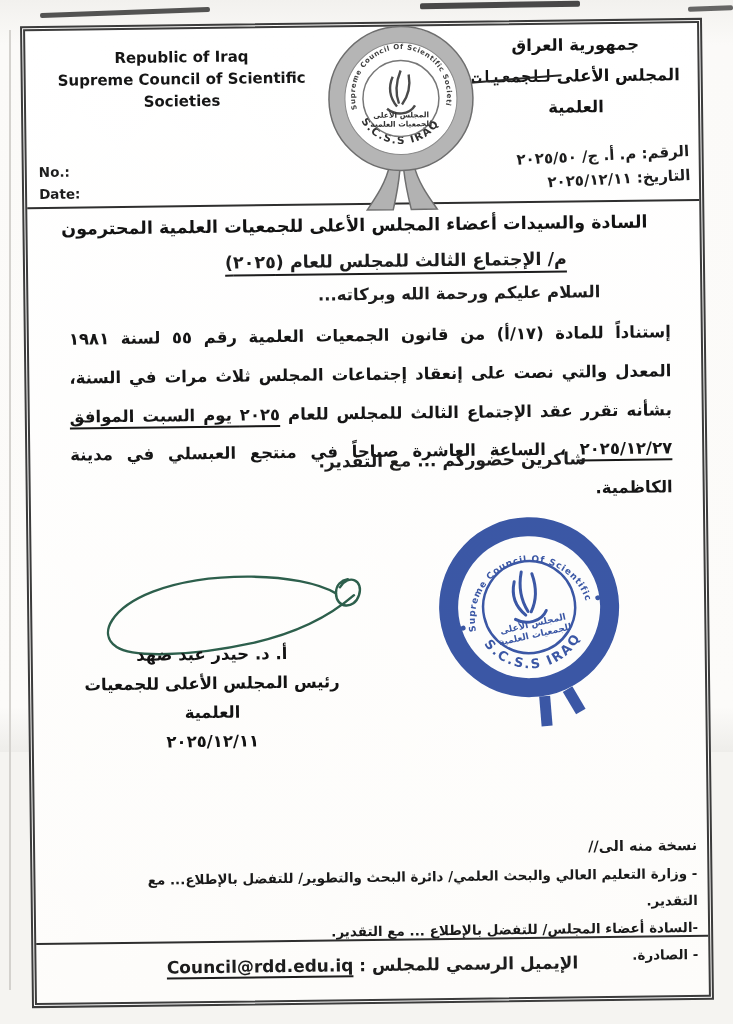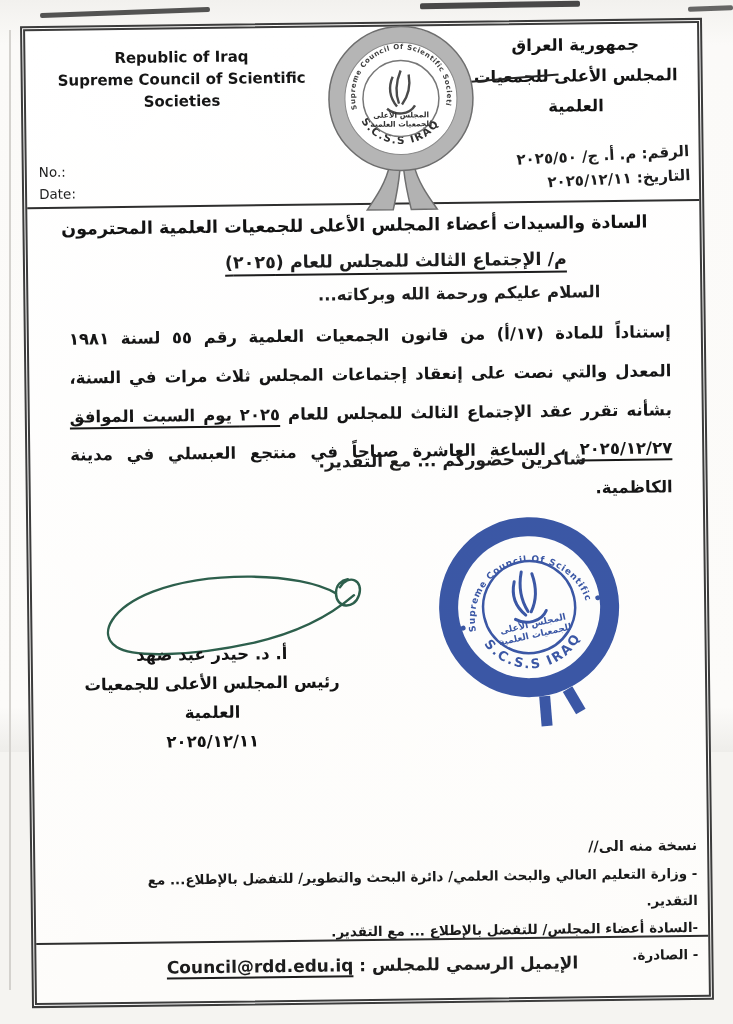--- a/index.html
+++ b/index.html
@@ -8,24 +8,24 @@
     linear-gradient(180deg,#f2f1ee 0%,#fbfaf8 6%,#fcfbf9 94%,#eeedea 100%);}
   .scan-mark{position:absolute;background:#2a2a2a;border-radius:2px;}
   .page{position:absolute;left:26px;top:22px;width:682px;height:982px;
     border:5px double #3c3c3c;background:linear-gradient(180deg,#ffffff,#fdfcfa);
     transform:rotate(-0.7deg);transform-origin:50% 50%;box-sizing:border-box;color:#1d1d1d;}
   .edge-line{position:absolute;left:9px;top:30px;width:2px;height:960px;background:#d4d2ce;}
 
   
   .hdr-en{position:absolute;left:28px;top:18px;width:256px;text-align:center;
     font-weight:700;font-size:15px;line-height:1.45;color:#161616;}
-  .no-date{position:absolute;left:12px;top:130px;font-weight:400;font-size:13.5px;line-height:1.65;}
+  .no-date{position:absolute;left:12px;top:130px;font-weight:700;font-size:13.5px;line-height:1.65;}
   .hdr-ar{position:absolute;right:8px;top:6px;width:228px;text-align:center;direction:rtl;
     font-weight:700;font-size:16.5px;line-height:1.85;color:#141414;}
-  .strike-partial{position:relative;display:inline-block;}
+  .strike-partial{position:relative;display:inline-block;font-family:Liberation Mono, monospace;}
   .strike-partial::after{content:"";position:absolute;right:-14%;top:50%;width:122%;height:2px;
     background:#262626;transform:rotate(-4deg);}
   .num-lines{position:absolute;right:10px;top:116px;width:240px;text-align:right;direction:rtl;
     font-weight:700;font-size:15px;line-height:1.6;transform:rotate(-2.2deg);transform-origin:100% 0;}
   .logo{position:absolute;left:294px;top:-6px;width:162px;height:196px;}
   .separator{position:absolute;left:0;top:176px;width:100%;height:0;
     border-top:2px solid #2e2e2e;box-shadow:0 2px 0 -1px #77757015;}
 
   
   .addressee{position:absolute;right:52px;top:188px;direction:rtl;white-space:nowrap;

